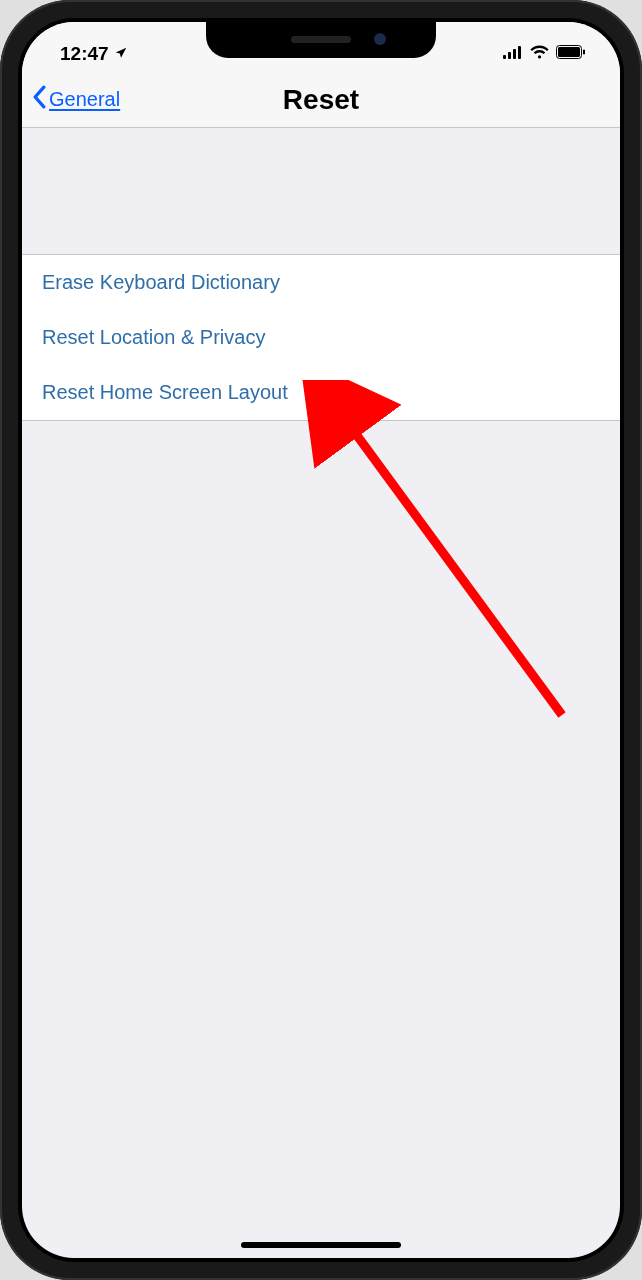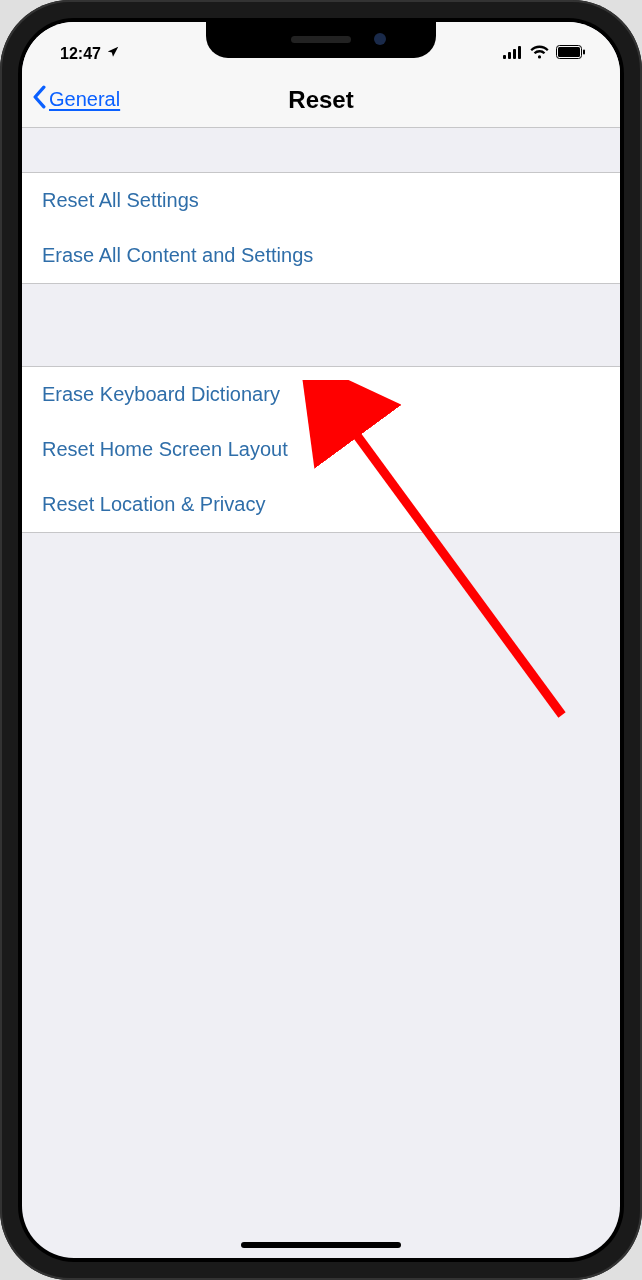--- a/index.html
+++ b/index.html
@@ -81,21 +81,21 @@
       justify-content: space-between;
       align-items: center;
       padding: 14px 28px 0;
       background: #f7f7f7;
     }
     .status-left {
       display: flex;
       align-items: center;
       gap: 5px;
       font-weight: 600;
-      font-size: 16px;
+      font-size: 19px;
       color: #000;
       padding-left: 10px;
     }
     .status-right {
       display: flex;
       align-items: center;
       gap: 7px;
       padding-right: 6px;
     }
     .nav-bar {
@@ -114,21 +114,21 @@
       align-items: center;
       color: #0a60ff;
       font-size: 20px;
       gap: 2px;
     }
     .back-text {
       text-decoration: underline;
       text-underline-offset: 3px;
     }
     .nav-title {
-      font-size: 24px;
+      font-size: 28px;
       font-weight: 600;
       color: #000;
     }
     .content {
       background: #efeff4;
     }
     .group-spacer {
       height: 44px;
       background: #efeff4;
     }
@@ -225,43 +225,35 @@
             </svg>
           </span>
           <span class="back-text">General</span>
         </div>
         <div class="nav-title">Reset</div>
       </div>
 
       <div class="content">
         <div class="group-spacer"></div>
 
-        <div class="list-group">
-          <div class="list-item">
-            <span>Reset All Settings</span>
-          </div>
-          <div class="list-item">
-            <span>Erase All Content and Settings</span>
-          </div>
-        </div>
 
         <div class="group-spacer"></div>
 
 
         <div class="group-spacer-small"></div>
 
         <div class="list-group">
           <div class="list-item">
             <span>Erase Keyboard Dictionary</span>
           </div>
           <div class="list-item">
-            <span>Reset Home Screen Layout</span>
+            <span>Reset Location &amp; Privacy</span>
           </div>
           <div class="list-item">
-            <span>Reset Location &amp; Privacy</span>
+            <span>Reset Home Screen Layout</span>
           </div>
         </div>
       </div>
 
       <div class="arrow-annotation">
         <svg width="300" height="370" viewBox="0 0 300 370">
           <defs>
             <marker id="arrowhead" markerWidth="12" markerHeight="12" refX="3" refY="6" orient="auto" markerUnits="strokeWidth">
               <path d="M0,0 L0,12 L11,6 z" fill="#ff0000"></path>
             </marker>

